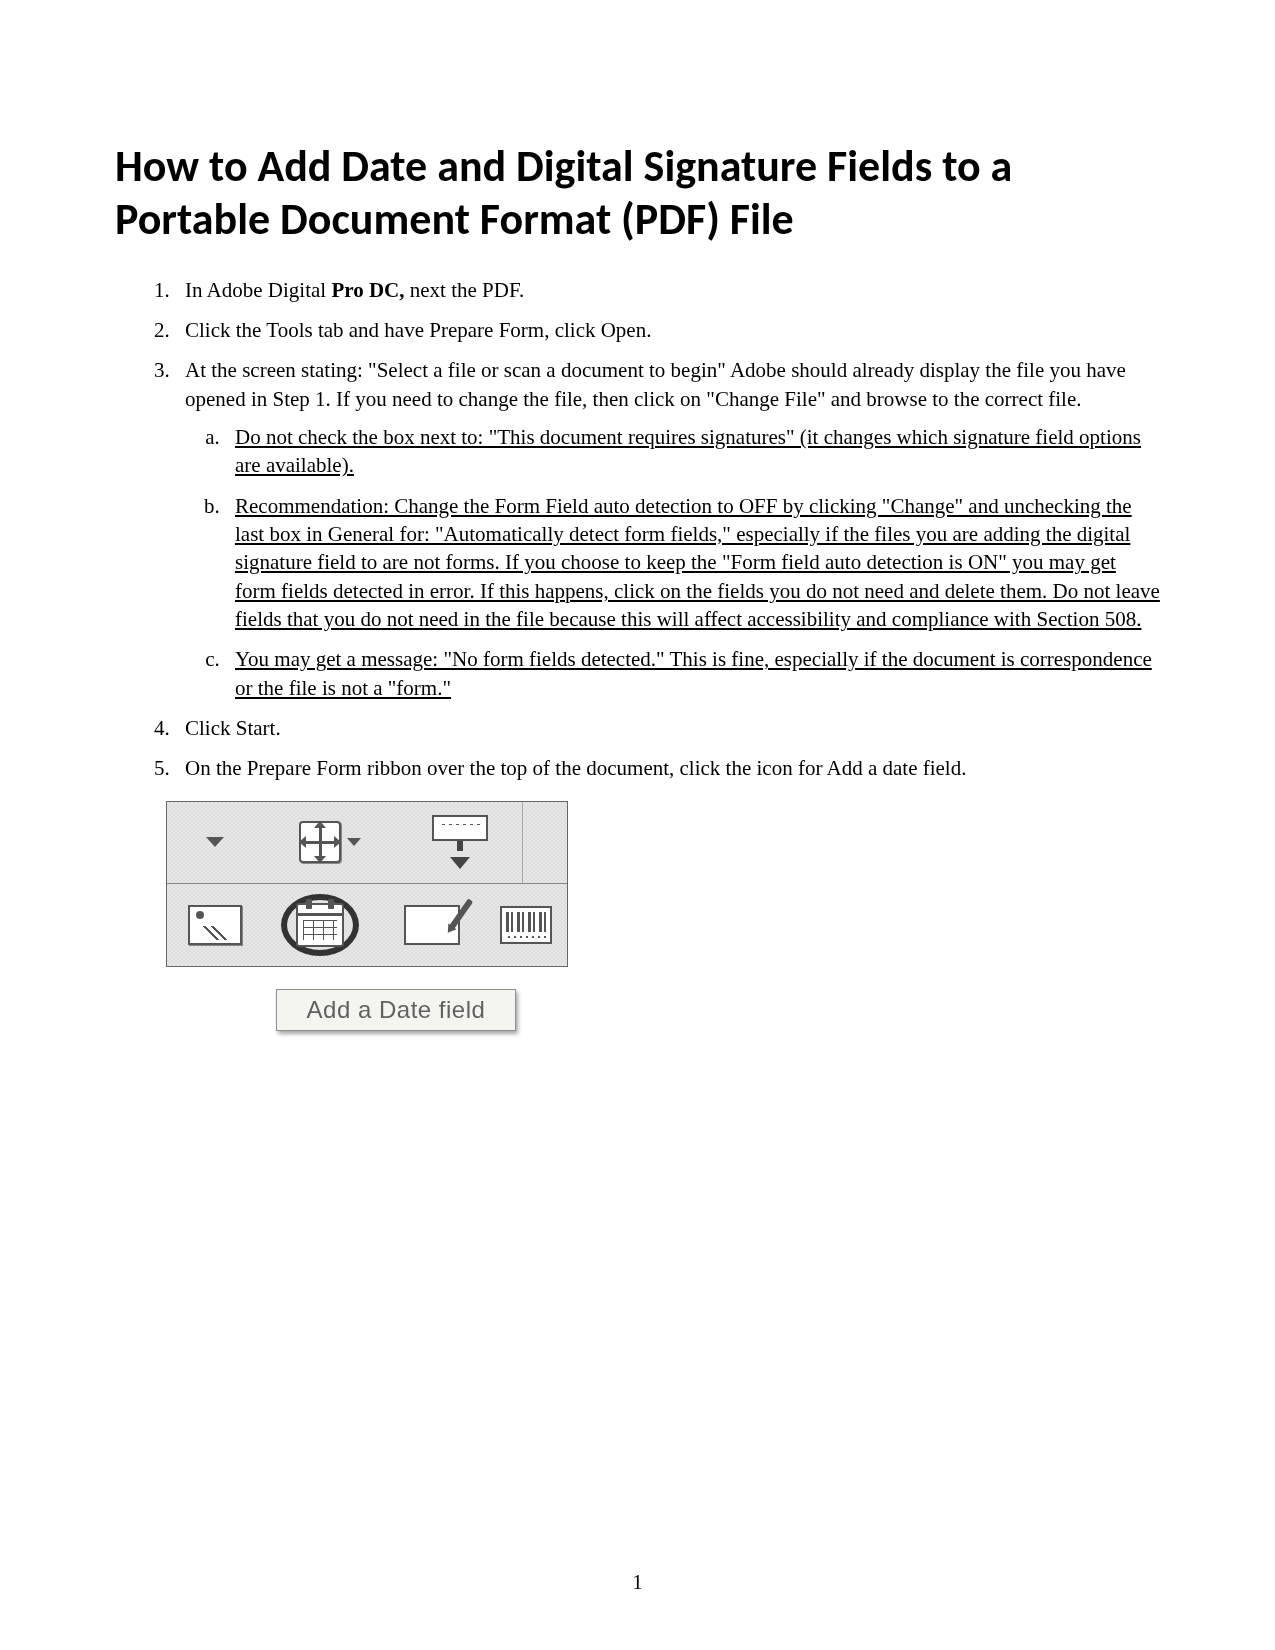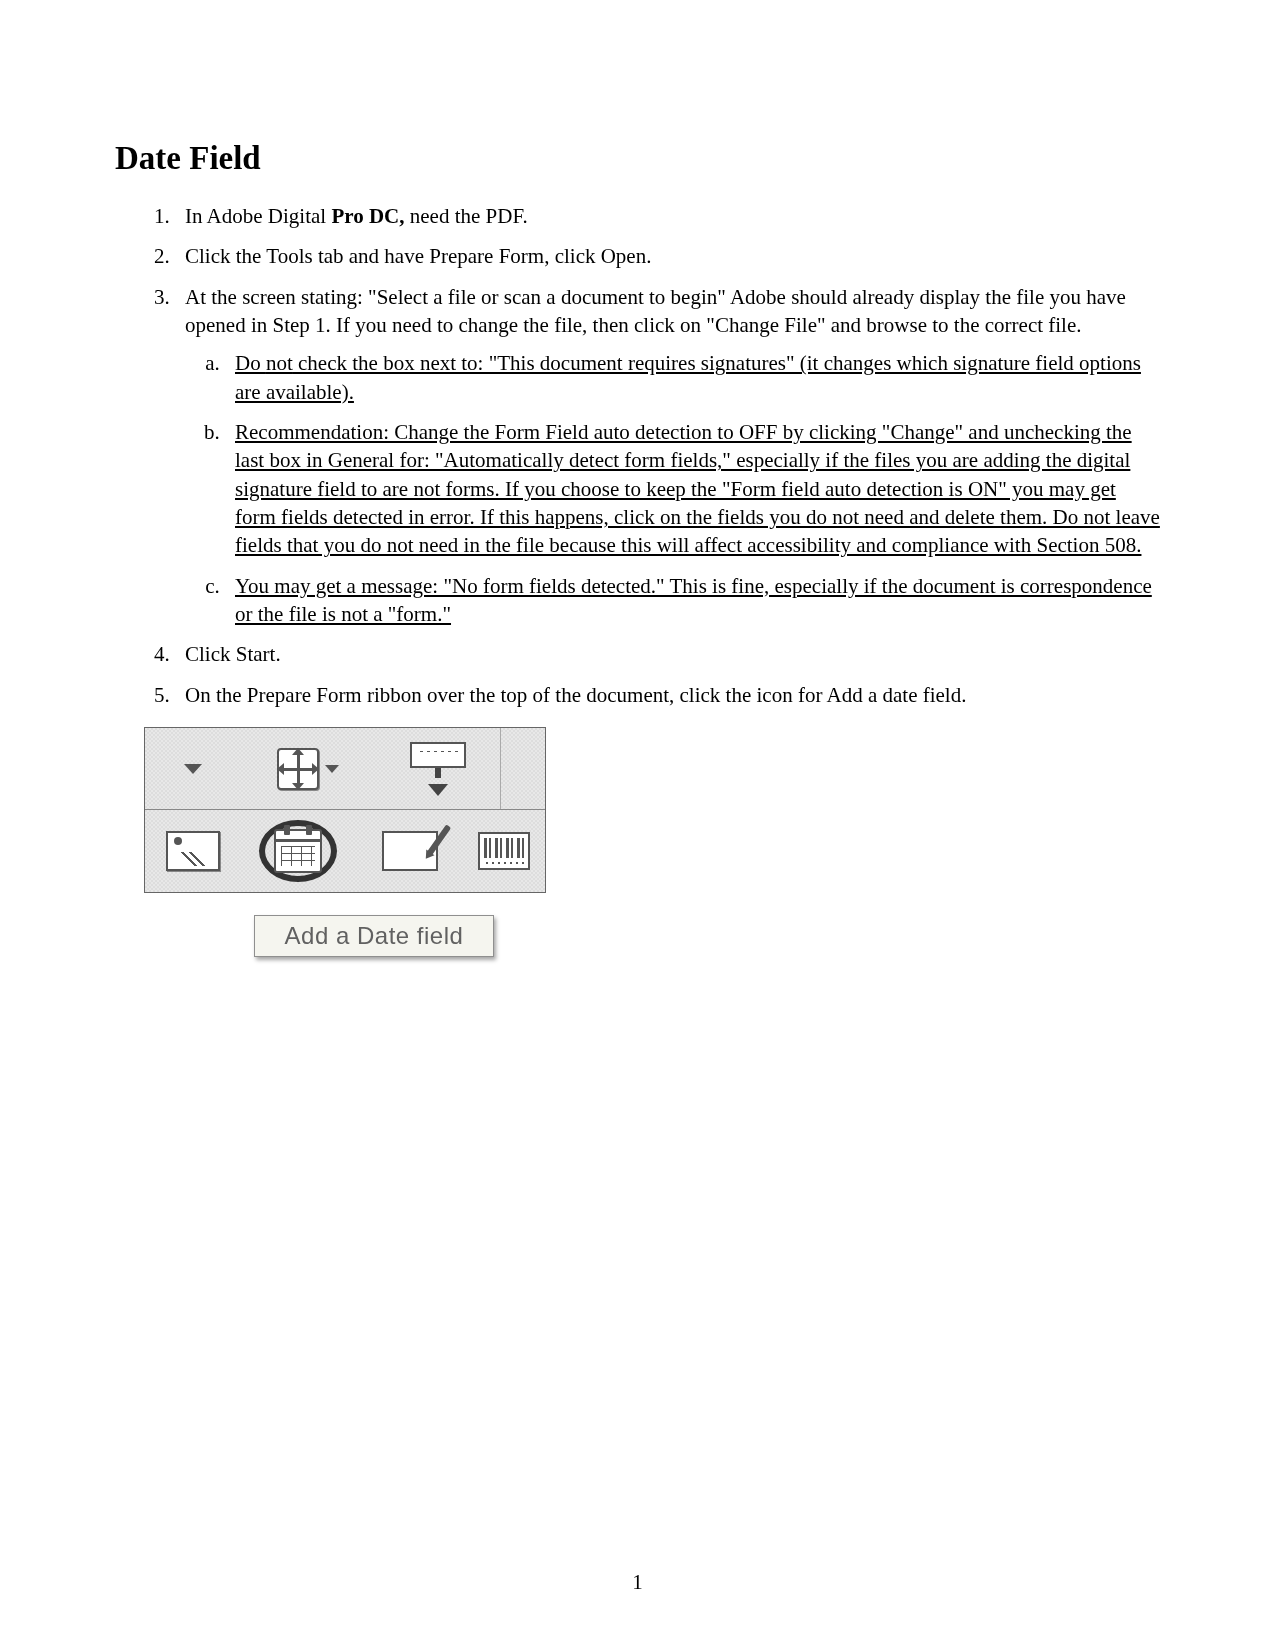--- a/index.html
+++ b/index.html
@@ -47,21 +47,21 @@
   ol.substeps > li {
     margin: 0 0 12px 0;
     padding-left: 10px;
     text-decoration: underline;
   }
   .bi { font-weight: 700; }
   .u { text-decoration: underline; }
 
   
   .ribbon-figure {
-    margin: 18px 0 0 29px;
+    margin: 18px 0 0 51px;
     width: 460px;
   }
   .ribbon {
     width: 400px;
     border: 1px solid #666;
     background: #e8e8e8;
     background-image:
       linear-gradient(45deg, #ddd 25%, transparent 25%, transparent 75%, #ddd 75%),
       linear-gradient(45deg, #ddd 25%, transparent 25%, transparent 75%, #ddd 75%);
     background-size: 4px 4px;
@@ -263,26 +263,26 @@
     bottom: 55px;
     width: 100%;
     text-align: center;
     font-size: 21px;
   }
 </style>
 </head>
 <body>
 
 <div class="page">
-
-  <h2 class="section-heading">Date Field</h2>
+  <h1 class="page-title">How to Add Date and Digital Signature Fields to a Portable Document Format (PDF) File</h1>
+
 
   <ol class="steps">
     <li>
-      <span>In Adobe Digital </span><span class="bi">Pro DC,</span><span> need the PDF.</span>
+      <span>In Adobe Digital </span><span class="bi">Pro DC,</span><span> next the PDF.</span>
     </li>
     <li>Click the Tools tab and have Prepare Form, click Open.</li>
     <li>
       <span>At the screen stating: "Select a file or scan a document to begin" Adobe should already display the file you have opened in Step 1.  If you need to change the file, then click on "Change File" and browse to the correct file.</span>
       <ol class="substeps">
         <li>
           <span>Do </span><span class="u">not</span><span> check the box next to: "This document requires signatures" (it changes which signature field options are available).</span>
         </li>
         <li>Recommendation:  Change the Form Field auto detection to OFF by clicking "Change" and unchecking the last box in General for: "Automatically detect form fields," especially if the files you are adding the digital signature field to are not forms.  If you choose to keep the "Form field auto detection is ON" you may get form fields detected in error.  If this happens, click on the fields you do not need and delete them.  Do not leave fields that you do not need in the file because this will affect accessibility and compliance with Section 508.</li>
         <li>You may get a message: "No form fields detected."  This is fine, especially if the document is correspondence or the file is not a "form."</li>

